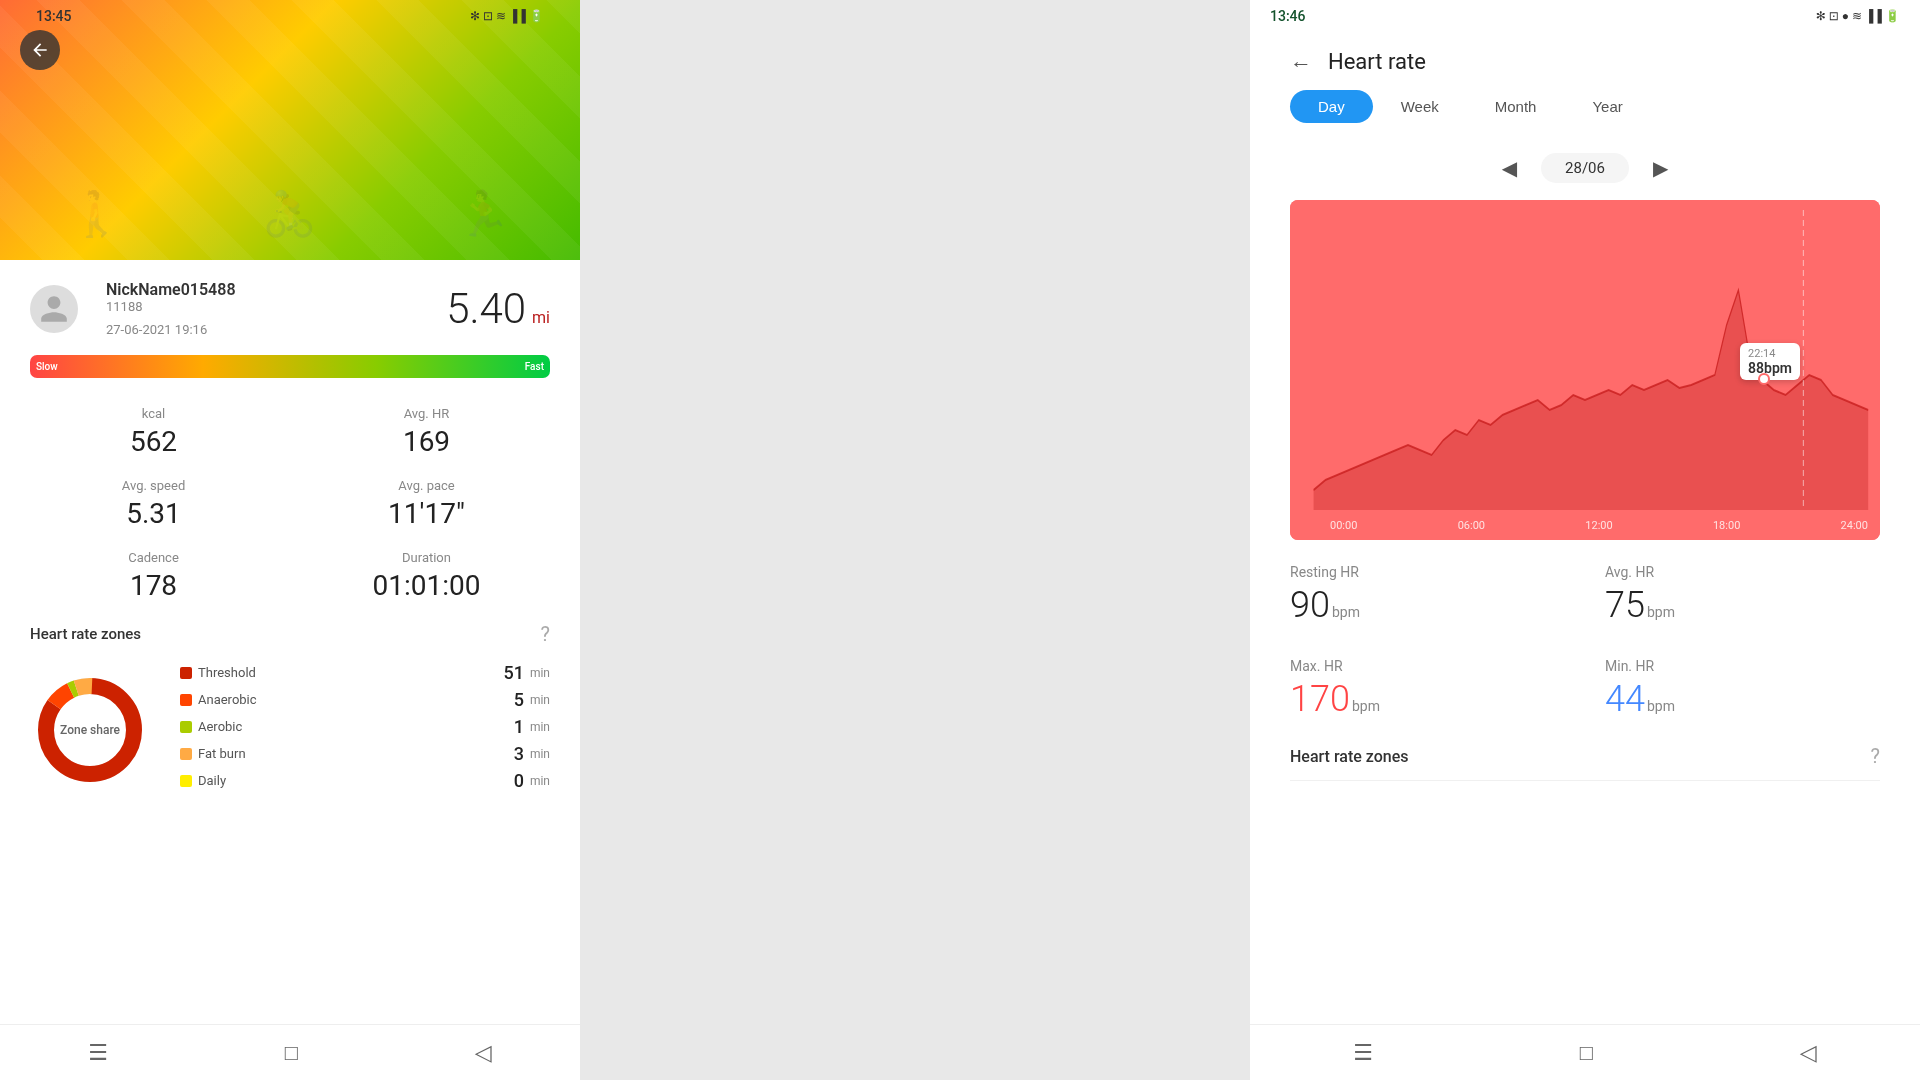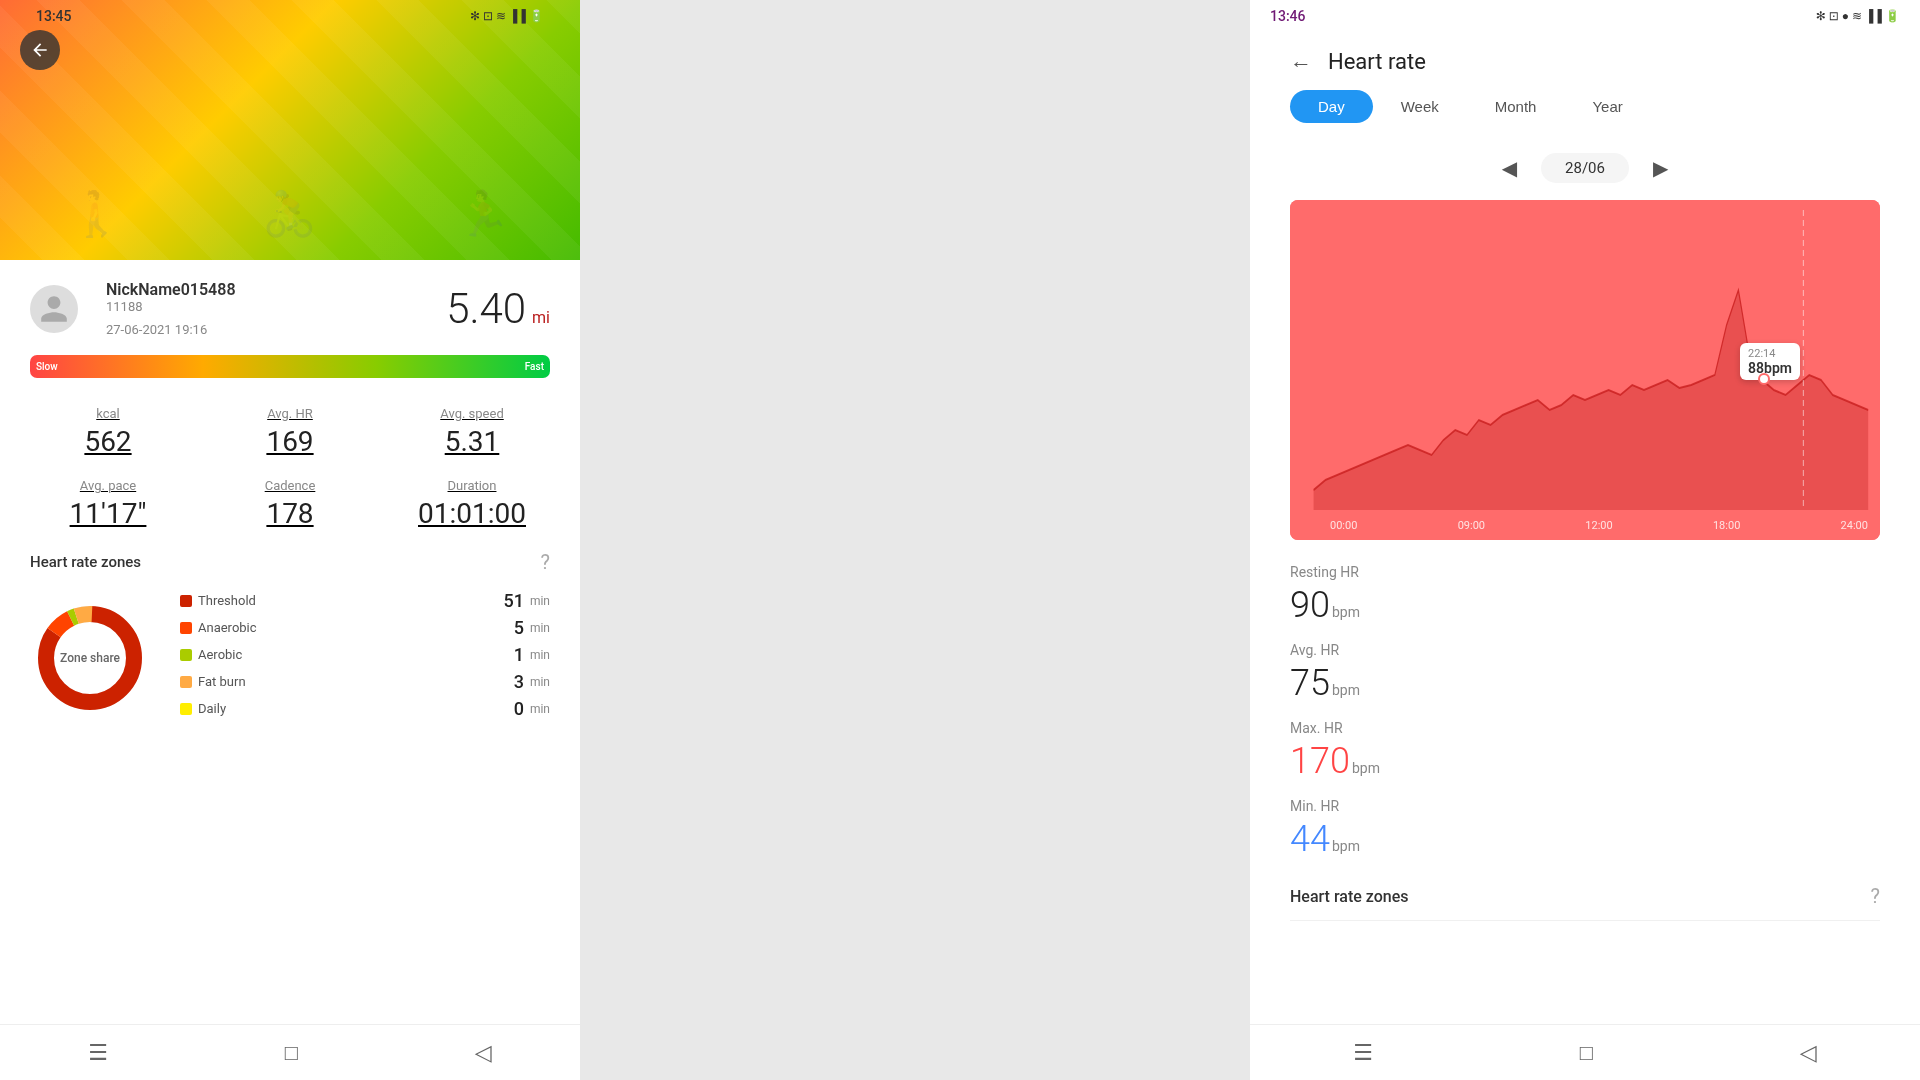--- a/index.html
+++ b/index.html
@@ -148,23 +148,22 @@
       padding: 0 6px;
     }
 
     .speed-label { font-size: 10px; color: white; font-weight: 500; }
 
     
     .stats-grid {
       width: 100%;
       padding: 20px 30px 10px;
       display: grid;
-      grid-template-columns: 1fr 1fr 1fr;
+      grid-template-columns: 1fr 1fr;
       gap: 20px 26px;
-      text-decoration: underline;
     }
 
     .stat-item { text-align: center; }
     .stat-label { font-size: 13px; color: #888; margin-bottom: 4px; }
     .stat-value { font-size: 28px; font-weight: 400; color: #222; }
 
     
     .hr-zones-section {
       width: 100%;
       padding: 10px 30px;
@@ -251,21 +250,21 @@
     }
 
     .phone-header-right {
       display: flex;
       justify-content: space-between;
       align-items: center;
       padding: 8px 20px;
       background: white;
     }
 
-    .time-right { font-size: 14px; color: #701a75; font-weight: 500; }
+    .time-right { font-size: 14px; color: #14532d; font-weight: 500; }
     .status-icons-right { display: flex; align-items: center; gap: 4px; font-size: 12px; color: #333; }
 
     
     .hr-page {
       flex: 1;
       padding: 0 40px;
       overflow-y: auto;
     }
 
     .hr-page-header {
@@ -376,22 +375,22 @@
       width: 12px;
       height: 12px;
       background: white;
       border-radius: 50%;
       border: 2px solid #ff6b6b;
     }
 
     
     .hr-stats {
       display: grid;
-      grid-template-columns: 1fr;
-      gap: 16px 40px;
+      grid-template-columns: 1fr 1fr;
+      gap: 32px 40px;
       margin-bottom: 24px;
     }
 
     .hr-stat-item { }
     .hr-stat-label { font-size: 14px; color: #888; margin-bottom: 4px; }
     .hr-stat-value { display: flex; align-items: baseline; gap: 2px; }
     .hr-stat-num { font-size: 36px; font-weight: 300; color: #222; }
     .hr-stat-num.red { color: #ff4444; }
     .hr-stat-num.blue { color: #4488ff; }
     .hr-stat-unit { font-size: 14px; color: #888; }
@@ -628,21 +627,21 @@
 
       <div class="chart-tooltip" style="right:80px; top:42%;">
         <div class="tooltip-time">22:14</div>
         <div class="tooltip-value">88bpm</div>
       </div>
 
       <div class="chart-dot" style="right:110px; top:51%;"></div>
 
       <div class="chart-x-labels">
         <span class="x-label">00:00</span>
-        <span class="x-label">09:00</span>
+        <span class="x-label">06:00</span>
         <span class="x-label">12:00</span>
         <span class="x-label">18:00</span>
         <span class="x-label">24:00</span>
       </div>
     </div>
 
     <div class="hr-stats">
       <div class="hr-stat-item">
         <div class="hr-stat-label">Resting HR</div>
         <div class="hr-stat-value">

